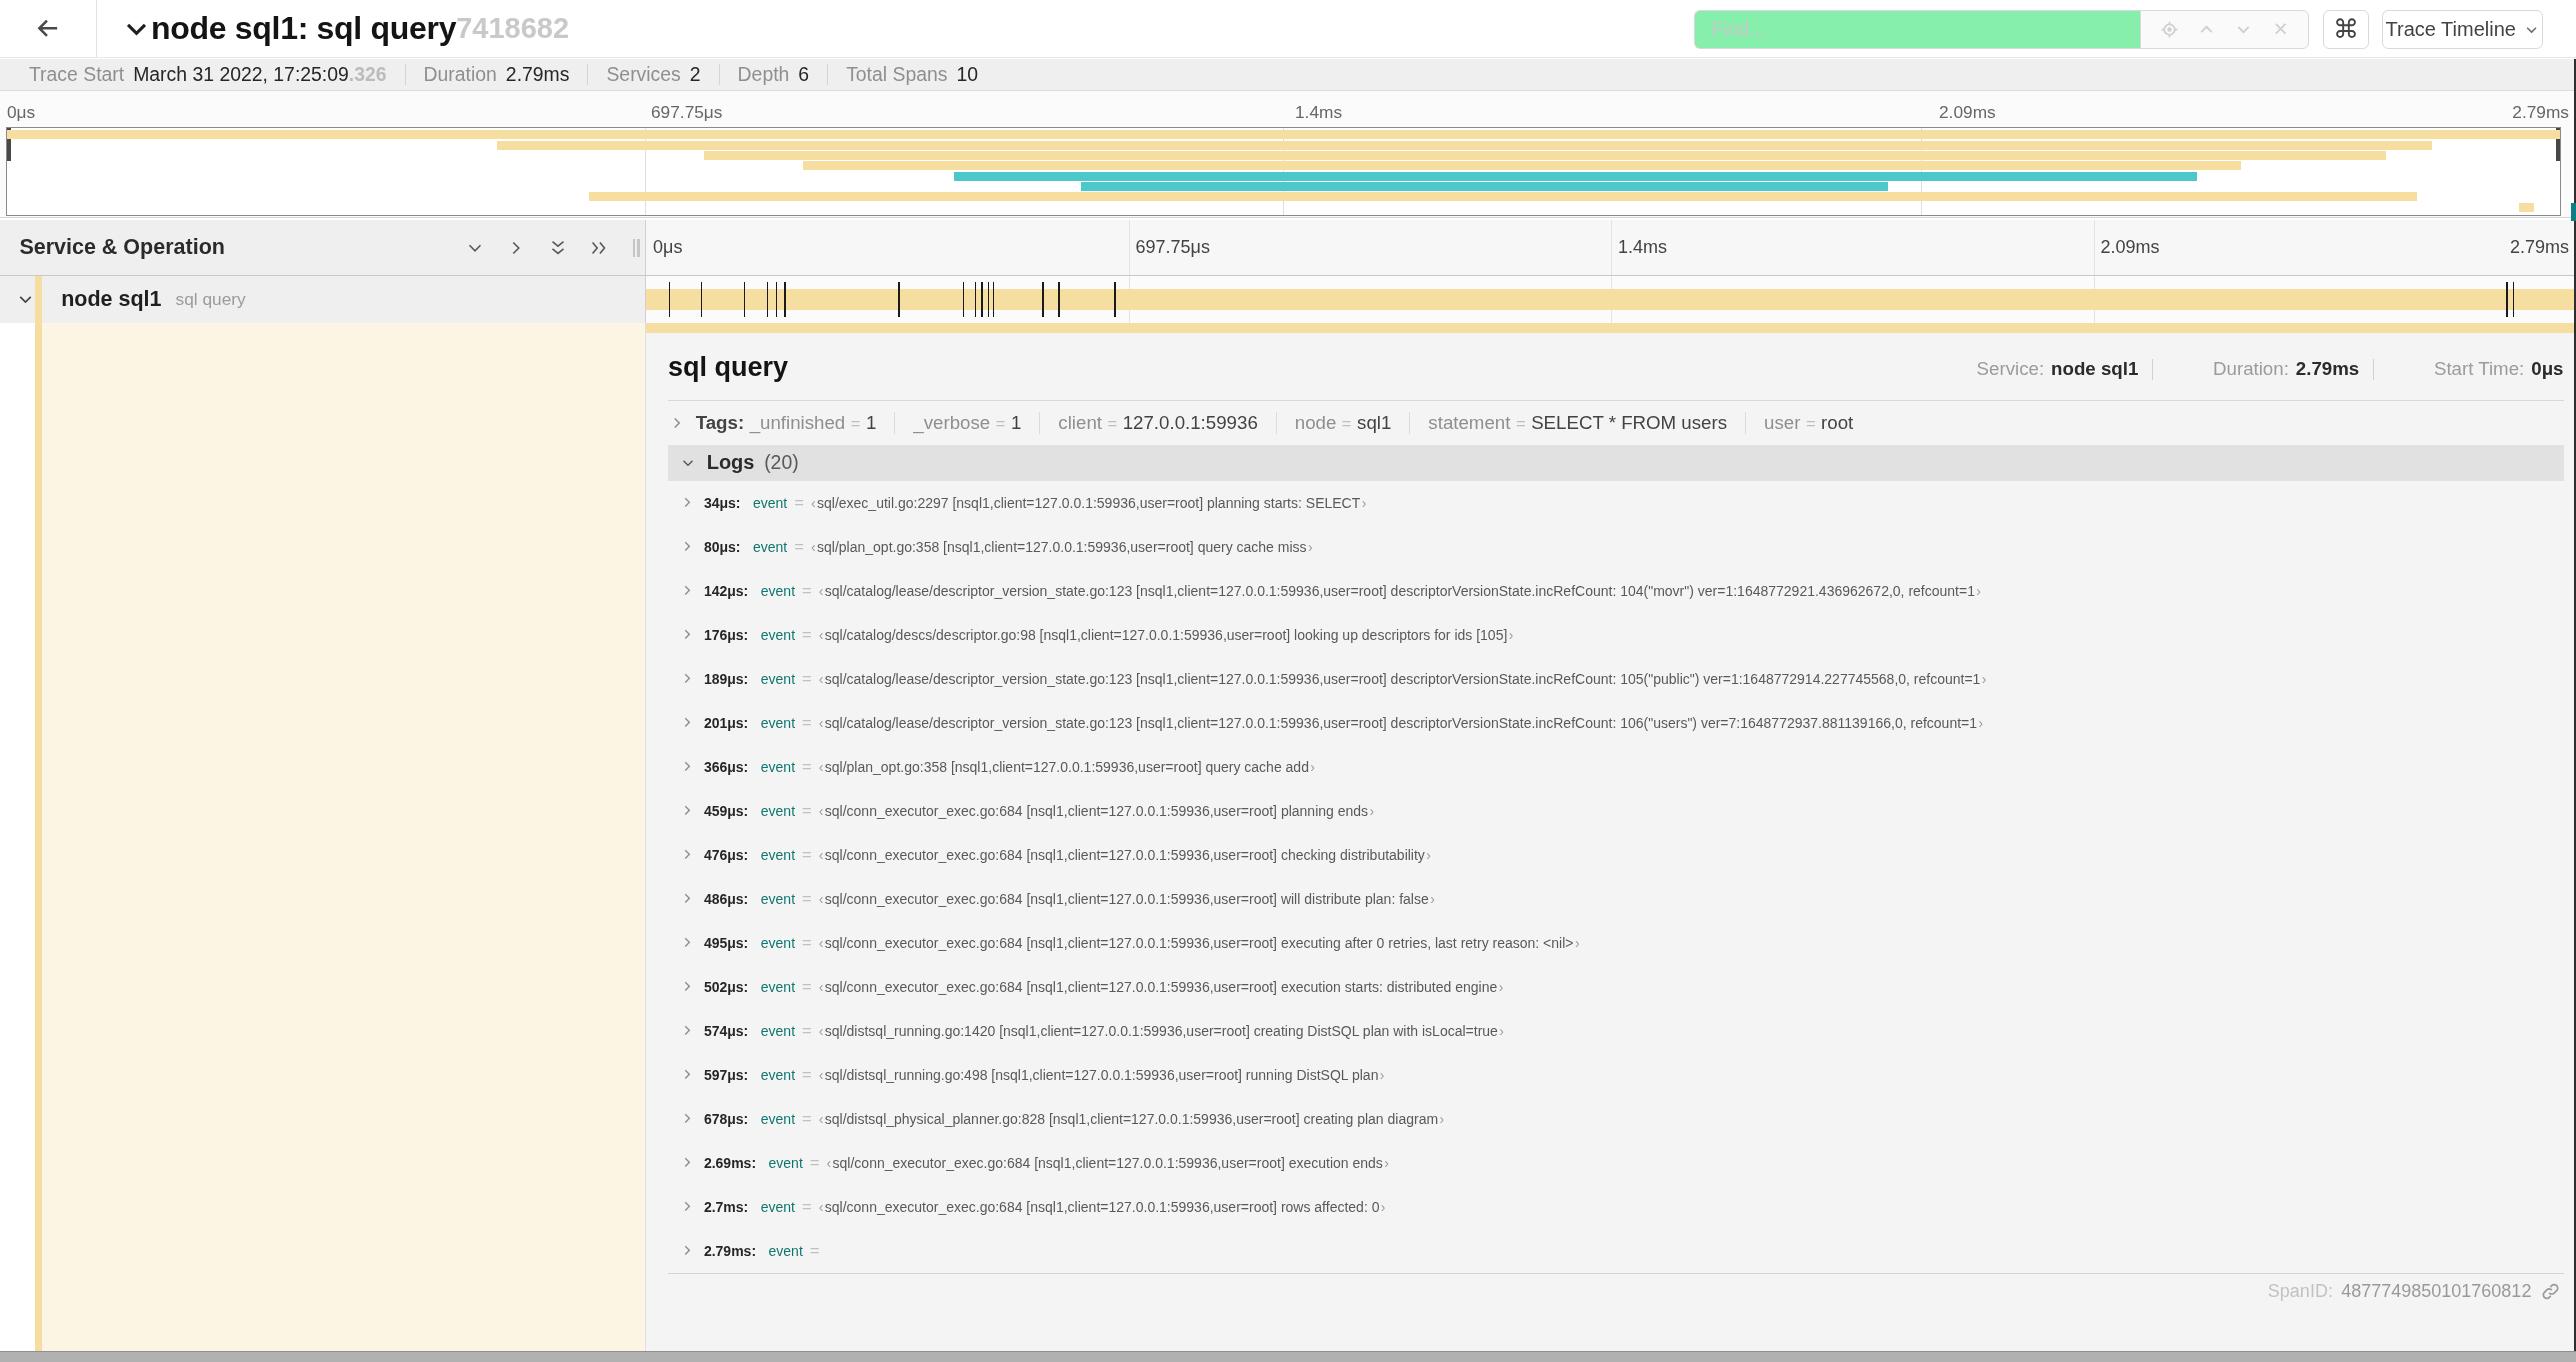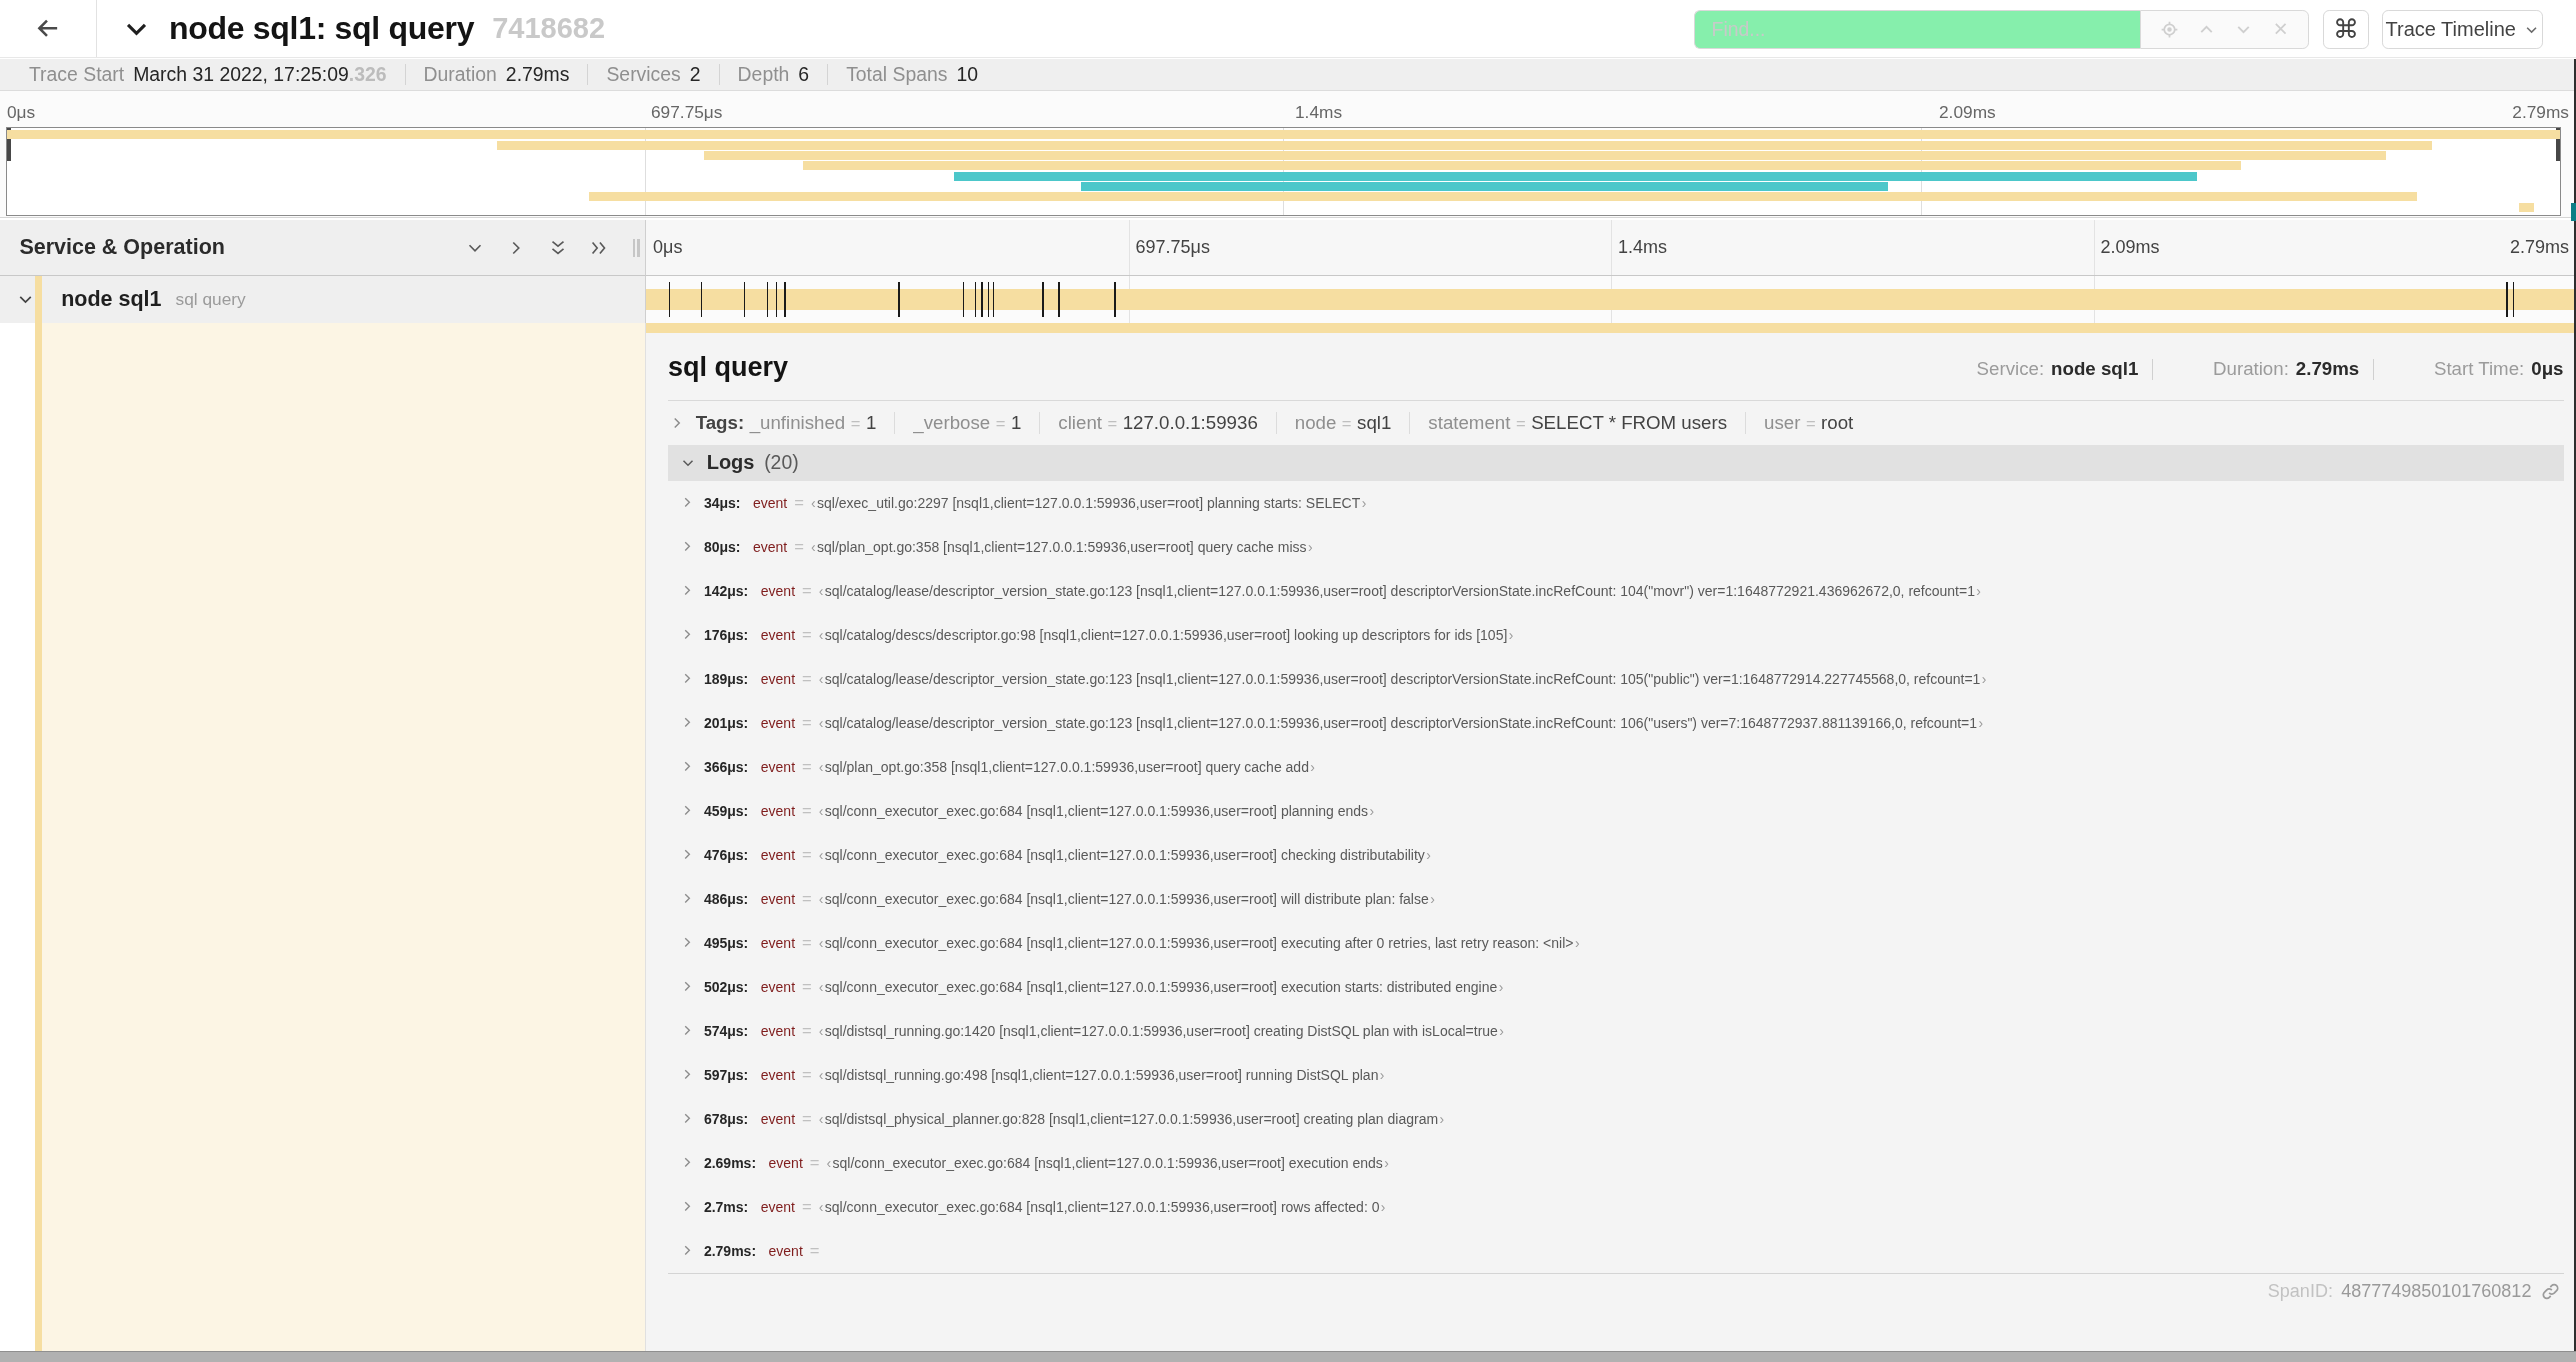--- a/index.html
+++ b/index.html
@@ -6,21 +6,21 @@
   html,body { width: 2576px; height: 1363px; }
   body {
     font-family: "Liberation Sans", sans-serif;
     background: #fff; position: relative; overflow: hidden;
     color: #262626;
   }
 
   
   .header { position:absolute; top:0; left:0; right:0; height:58px; background:#fff; border-bottom:0.7px solid #e8e8e8; z-index:5; }
   .back-btn { position:absolute; left:0; top:0; width:97px; height:57px; border-right:0.7px solid #e2e2e2; display:flex; align-items:center; justify-content:center; cursor:pointer; }
-  .title-wrap { position:absolute; left:122px; top:0; height:57px; display:flex; align-items:center; gap:18px; }
+  .title-wrap { position:absolute; left:122px; top:0; height:57px; display:flex; align-items:center; }
   .hdr-chevron { display:flex; align-items:center; }
   .page-title { font-size:32px; font-weight:bold; color:#141414; letter-spacing:-0.3px; }
   .trace-id { font-size:29px; font-weight:bold; color:#c9c9c9; }
   .find-group { position:absolute; left:1694px; top:9.7px; height:39px; display:flex; }
   .find-input { width:446px; height:39px; border:0.7px solid #d9d9d9; border-right:none; border-radius:6.2px 0 0 6.2px; background:#86efac; font-size:19.4px; font-family:"Liberation Sans",sans-serif; color:#555; padding:0 16.6px; outline:none; }
   .find-input::placeholder { color:#c9c9c9; }
   .find-suffix { width:169px; height:39px; border:0.7px solid #d9d9d9; border-radius:0 6.2px 6.2px 0; background:#fafafa; display:flex; align-items:center; justify-content:space-around; padding:0 9.7px; }
   .kbd-btn { position:absolute; left:2323px; top:9.7px; width:46px; height:39px; border:0.7px solid #d9d9d9; border-radius:6.2px; background:#fff; display:flex; align-items:center; justify-content:center; font-size:26px; color:#434343; cursor:pointer; }
   .view-btn { position:absolute; left:2382px; top:9.7px; width:161px; height:39px; border:0.7px solid #d9d9d9; border-radius:6.2px; background:#fff; display:flex; align-items:center; justify-content:center; gap:8.3px; font-size:20px; color:#434343; cursor:pointer; }
 
@@ -87,21 +87,21 @@
   .tag-key { color:#8f8f8f; }
   .tag-eq::before { content:"\003D"; color:#bfbfbf; margin:0 5.5px; font-size:16.6px; }
   .tag-value { color:#434343; }
   .logs-band { height:36px; background:#e1e1e1; display:flex; align-items:center; gap:9.7px; padding-left:11px; cursor:pointer; }
   .logs-label { font-size:20px; font-weight:bold; color:#2b2b2b; }
   .logs-count { font-size:19.4px; color:#595959; }
   .log-row { height:44px; display:flex; align-items:center; padding-left:11px; font-size:14px; white-space:nowrap; }
   .log-row .ic { cursor:pointer; }
   .log-time { font-weight:bold; color:#262626; margin:0 12.5px 0 8.3px; }
   .log-time::after { content:":"; }
-  .log-field { color:#7f1d1d;text-align:right; }
+  .log-field { color:#0f766e;text-align:right; }
   .log-eq::before { content:"\003D"; color:#c0c0c0; margin:0 7px; font-size:16.6px; }
   .log-msg { color:#595959; }
   .log-msg::before { content:"\2039"; color:#9b9b9b; margin-right:1.4px; }
   .log-msg::after { content:"\203A"; color:#9b9b9b; margin-left:1.4px; }
   .logs-note { font-size:16px; color:#a3a3a3; padding:8.3px 0 16.6px 11px; }
   .spanid-row { border-top:0.7px solid #d4d4d4; height:36px; display:flex; align-items:center; justify-content:flex-end; gap:8.3px; font-size:18px; padding-right:2.8px; }
   .spanid-label { color:#c2c2c2; }
   .spanid-value { color:#999; }
 
   

